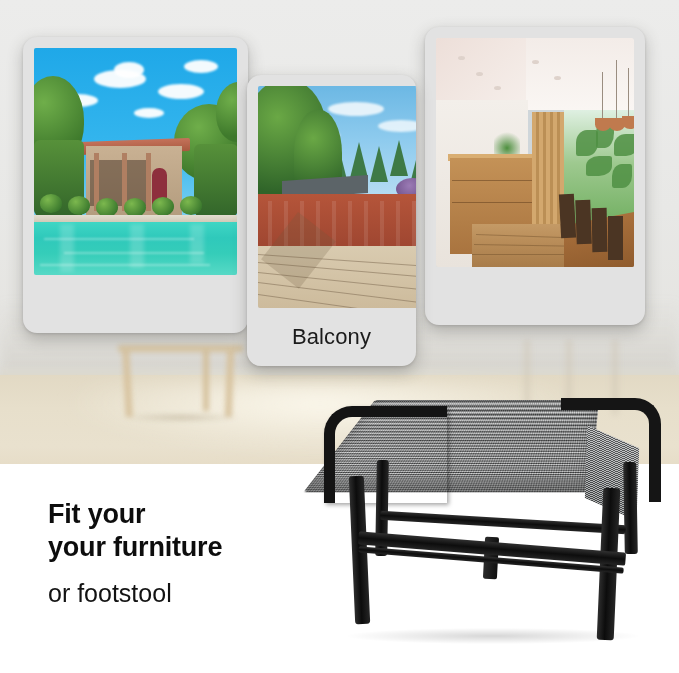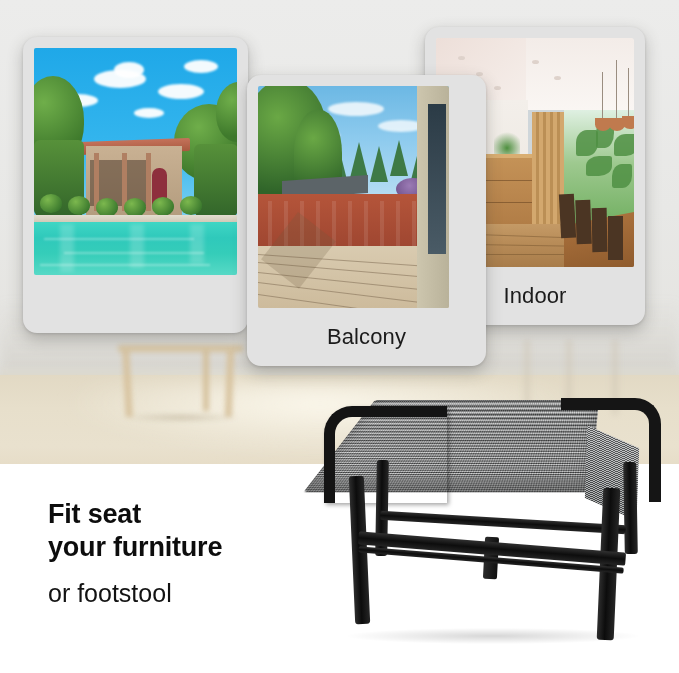--- a/index.html
+++ b/index.html
@@ -44,21 +44,21 @@
     box-shadow:0 6px 16px rgba(60,58,55,.30),0 1px 3px rgba(60,58,55,.18);
     overflow:hidden;}
   .card .photo{position:absolute;left:11px;top:11px;overflow:hidden;border-radius:2px;background:#cfd6da;}
   .card .cap{position:absolute;left:0;right:0;bottom:0;text-align:center;
     color:#1b1b1b;font-weight:400;letter-spacing:.1px;}
 
   #card-pool{left:23px;top:37px;width:225px;height:296px;}
   #card-pool .photo{width:203px;height:227px;}
   #card-pool .cap{height:58px;line-height:58px;font-size:22px;}
 
-  #card-balcony{left:247px;top:75px;width:239px;height:291px;z-index:3;}
+  #card-balcony{left:247px;top:75px;width:169px;height:291px;z-index:3;}
   #card-balcony .photo{width:191px;height:222px;}
   #card-balcony .cap{height:58px;line-height:58px;font-size:22px;}
 
   #card-indoor{left:425px;top:27px;width:220px;height:298px;z-index:1;}
   #card-indoor .photo{width:198px;height:229px;}
   #card-indoor .cap{height:58px;line-height:58px;font-size:22px;}
 
   
   .p-sky{position:absolute;inset:0;background:linear-gradient(180deg,#1fa8e8 0%,#35b6ee 45%,#7fd0f2 75%,#bfe6f7 100%);}
   .cloud{position:absolute;background:#fff;border-radius:50%;filter:blur(1.2px);opacity:.95;}
@@ -295,40 +295,39 @@
       <div class="i-floor"></div>
       <div class="i-fl" style="left:40px;top:196px;width:160px;transform:rotate(2deg);"></div>
       <div class="i-fl" style="left:38px;top:206px;width:162px;transform:rotate(1deg);"></div>
       <div class="i-fl" style="left:36px;top:216px;width:164px;transform:rotate(0deg);"></div>
       <div class="i-tab"></div>
       <div class="i-chair" style="left:124px;top:156px;transform:rotate(-3deg);"></div>
       <div class="i-chair" style="left:140px;top:162px;transform:rotate(-2deg);"></div>
       <div class="i-chair" style="left:156px;top:170px;transform:rotate(-1deg);"></div>
       <div class="i-chair" style="left:172px;top:178px;"></div>
     </div>
-    <div class="cap">Indoor</div>
   </div>
 
   <div class="stool">
     <div class="stool-shadow"></div>
     <div class="sling"></div>
     <div class="sling-drape"></div>
     <div class="frame-l"></div>
     <div class="frame-r"></div>
     <div class="leg leg-bl"></div>
     <div class="leg leg-br"></div>
     <div class="rail rail-back"></div>
     <div class="leg leg-fl"></div>
     <div class="leg leg-fr"></div>
     <div class="brace"></div>
     <div class="rail rail-front"></div>
     <div class="rail rail-front2"></div>
   </div>
 
   <div class="copy">
-    <div class="h-line">Fit seat</div>
+    <div class="h-line">Fit your</div>
     <div class="h-line em">your furniture</div>
     <div class="sub">
       <div>or footstool</div>
     </div>
   </div>
 
 </div>
 
 </body></html>

